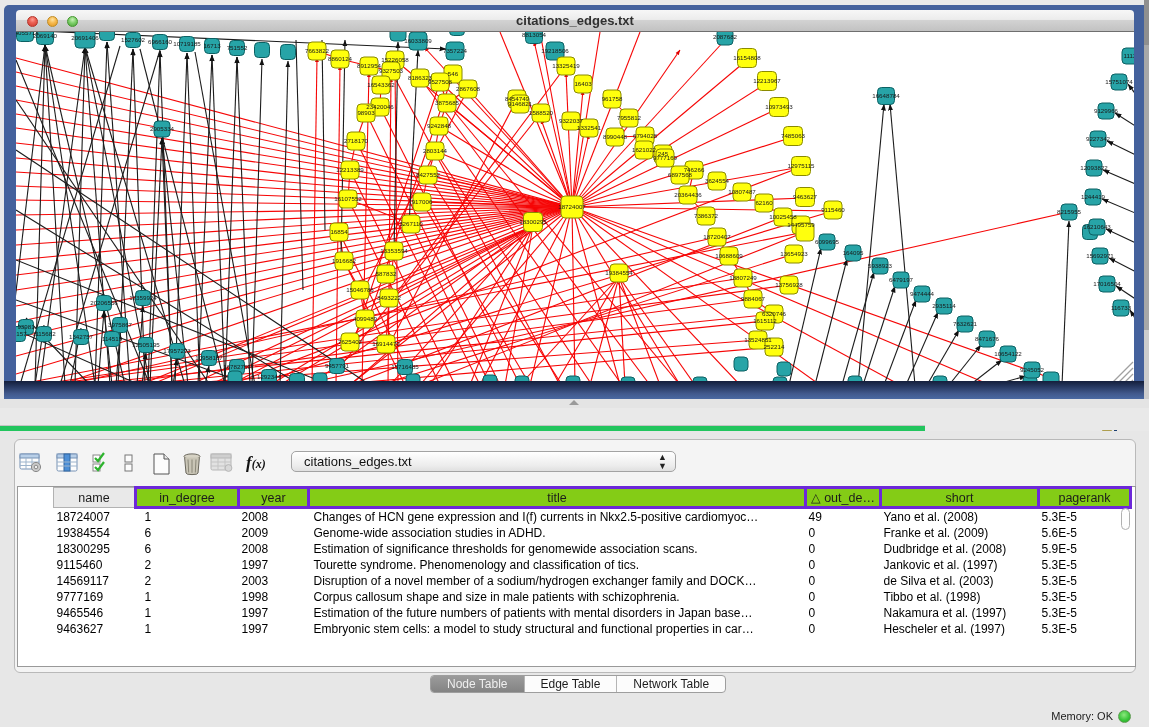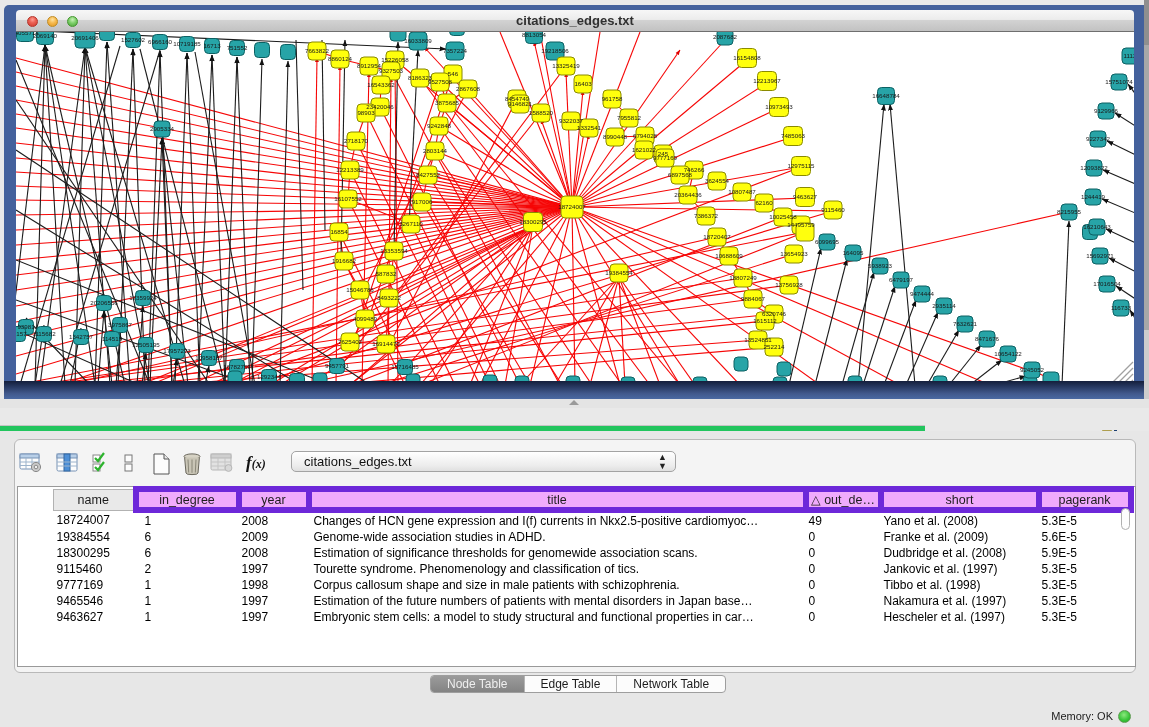--- a/index.html
+++ b/index.html
@@ -35,21 +35,21 @@
 #toolbar { left:16px; top:441px; width:1143px; height:44px; }
 .ticon { position:absolute; top:11px; }
 #dropdown { left:291px; top:451px; width:385px; height:21px; border:1px solid #a3a3a3; border-radius:5px;
   background:linear-gradient(180deg,#ffffff,#ededed 70%,#e0e0e0); font-size:13px; color:#111;
   line-height:19px; padding-left:12px; }
 #ddarrows { position:absolute; right:8px; top:1px; font-size:9px; color:#222; line-height:9px; }
 
 table { border-collapse:collapse; table-layout:fixed; font-size:12px;margin-left:36px; }
 #tbl { position:absolute; left:17px; top:486px; }
 #tbl th { height:20px; font-size:12.5px; font-weight:normal; color:#1c1c1c;
-  background:#f0abfc; border:6px solid #6d28d9; text-align:center; padding:0; }
+  background:#84cc16; border:3px solid #6d28d9; text-align:center; padding:0; }
 #tbl th.c1 { background:#e9e9e9; border:1px solid #b2b2b2; }
 #tbl td { height:16px; line-height:16px; padding:0 0 0 3px; color:#000; white-space:nowrap; overflow:hidden; background:#fff; }
 #tbl td.c2 { padding-left:9px; }
 #tbl td.c4 { padding-left:5px; }
 #tbl td.c6 { text-align:left; padding-right:8px; }
 #tbl td.c7 { padding-left:3px; }
 #scrollpane { left:17px; top:486px; width:1119px; height:181px; border:1px solid #999; background:#fff; }
 #vscroll { left:1121px; top:508px; width:9px; height:22px; background:#fdfdfd; border:1px solid #b0b0b0; border-radius:5px; }
 
 
@@ -720,20 +720,29 @@
 <tr>
         <td class="c1">9115460</td>
         <td class="c2">2</td>
         <td class="c3">1997</td>
         <td class="c4">Tourette syndrome. Phenomenology and classification of tics.</td>
         <td class="c5">0</td>
         <td class="c6">Jankovic et al. (1997)</td>
         <td class="c7">5.3E-5</td>
       </tr>
 <tr>
+        <td class="c1">14569117</td>
+        <td class="c2">2</td>
+        <td class="c3">2003</td>
+        <td class="c4">Disruption of a novel member of a sodium/hydrogen exchanger family and DOCK…</td>
+        <td class="c5">0</td>
+        <td class="c6">de Silva et al. (2003)</td>
+        <td class="c7">5.3E-5</td>
+      </tr>
+<tr>
         <td class="c1">9777169</td>
         <td class="c2">1</td>
         <td class="c3">1998</td>
         <td class="c4">Corpus callosum shape and size in male patients with schizophrenia.</td>
         <td class="c5">0</td>
         <td class="c6">Tibbo et al. (1998)</td>
         <td class="c7">5.3E-5</td>
       </tr>
 <tr>
         <td class="c1">9465546</td>

